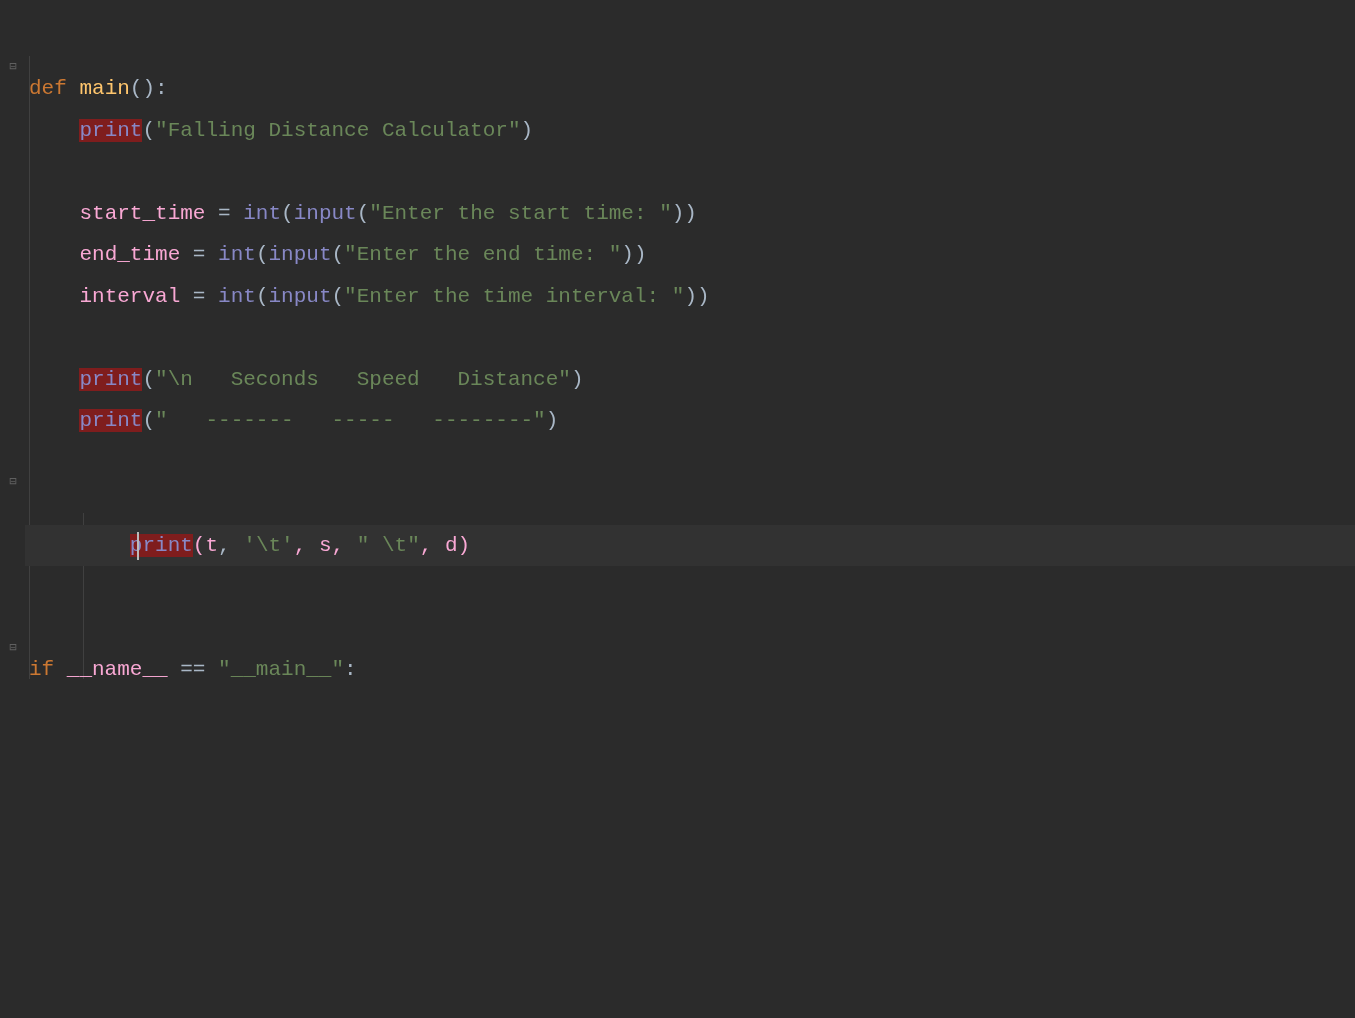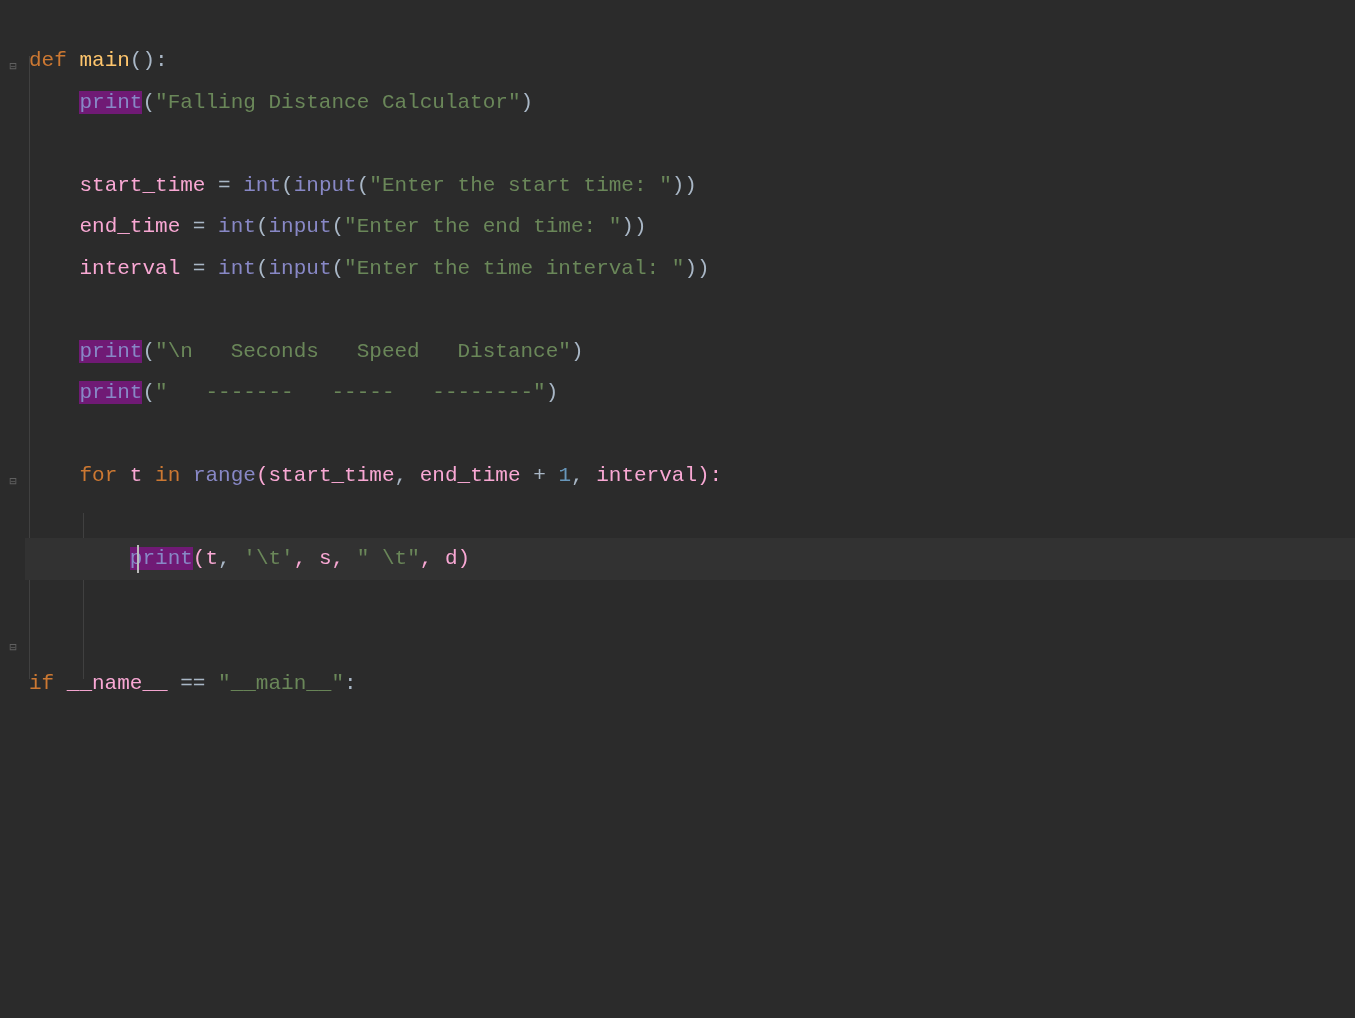--- a/index.html
+++ b/index.html
@@ -29,42 +29,42 @@
     height: 14px;
     color: #606060;
     font-size: 12px;
     line-height: 14px;
     text-align: center;
     cursor: pointer;
     user-select: none;
   }
   .code-area {
     flex: 1;
-    padding-top: 40px;
+    padding-top: 68px;
     position: relative;
   }
   .line {
     height: 41.5px;
     line-height: 41.5px;
     white-space: pre;
     color: #a9b7c6;
     position: relative;
     padding-left: 4px;
   }
   .line.current {
     background: #323232;
   }
   .kw { color: #cc7832; }
   .fn { color: #ffc66d; }
   .str { color: #6a8759; }
   .num { color: #6897bb; }
   .builtin { color: #8888c6; }
   .op { color: #a9b7c6; }
   .id { color: #f9a8d4; }
-  .hl { background: #701a75; }
+  .hl { background: #7f1d1d; }
   .caret {
     position: absolute;
     width: 2px;
     height: 28px;
     background: #bbbbbb;
     top: 7px;
   }
   .vline {
     position: absolute;
     width: 1px;
@@ -86,20 +86,19 @@
       <div class="line"><span></span><span class="kw">def </span><span class="fn">main</span><span class="op">():</span></div>
       <div class="line"><span>    </span><span class="builtin hl">print</span><span class="op">(</span><span class="str">"Falling Distance Calculator"</span><span class="op">)</span></div>
       <div class="line"><span></span></div>
       <div class="line"><span>    </span><span class="id">start_time </span><span class="op">= </span><span class="builtin">int</span><span class="op">(</span><span class="builtin">input</span><span class="op">(</span><span class="str">"Enter the start time: "</span><span class="op">))</span></div>
       <div class="line"><span>    </span><span class="id">end_time </span><span class="op">= </span><span class="builtin">int</span><span class="op">(</span><span class="builtin">input</span><span class="op">(</span><span class="str">"Enter the end time: "</span><span class="op">))</span></div>
       <div class="line"><span>    </span><span class="id">interval </span><span class="op">= </span><span class="builtin">int</span><span class="op">(</span><span class="builtin">input</span><span class="op">(</span><span class="str">"Enter the time interval: "</span><span class="op">))</span></div>
       <div class="line"><span></span></div>
       <div class="line"><span>    </span><span class="builtin hl">print</span><span class="op">(</span><span class="str">"\n   Seconds   Speed   Distance"</span><span class="op">)</span></div>
       <div class="line"><span>    </span><span class="builtin hl">print</span><span class="op">(</span><span class="str">"   -------   -----   --------"</span><span class="op">)</span></div>
       <div class="line"><span></span></div>
-      <div class="line"><span>    </span><span class="kw">for </span><span class="id">t </span><span class="kw">in </span><span class="builtin">range</span><span class="id">(start_time</span><span class="op">, </span><span class="id">end_time </span><span class="op">+ </span><span class="num">1</span><span class="op">, </span><span class="id">interval):</span></div>
       <div class="line"><span></span></div>
       <div class="line current"><span>        </span><span class="builtin hl">print</span><span class="id">(t</span><span class="op">, </span><span class="str">'\t'</span><span class="id">, s, </span><span class="str">" \t"</span><span class="id">, d)</span><div class="caret" style="left: 112px;"></div></div>
       <div class="line"><span></span></div>
       <div class="line"><span></span></div>
       <div class="line"><span></span><span class="kw">if </span><span class="id">__name__ </span><span class="op">== </span><span class="str">"__main__"</span><span class="op">:</span></div>
     </div>
 </div>
 
 </body></html>

